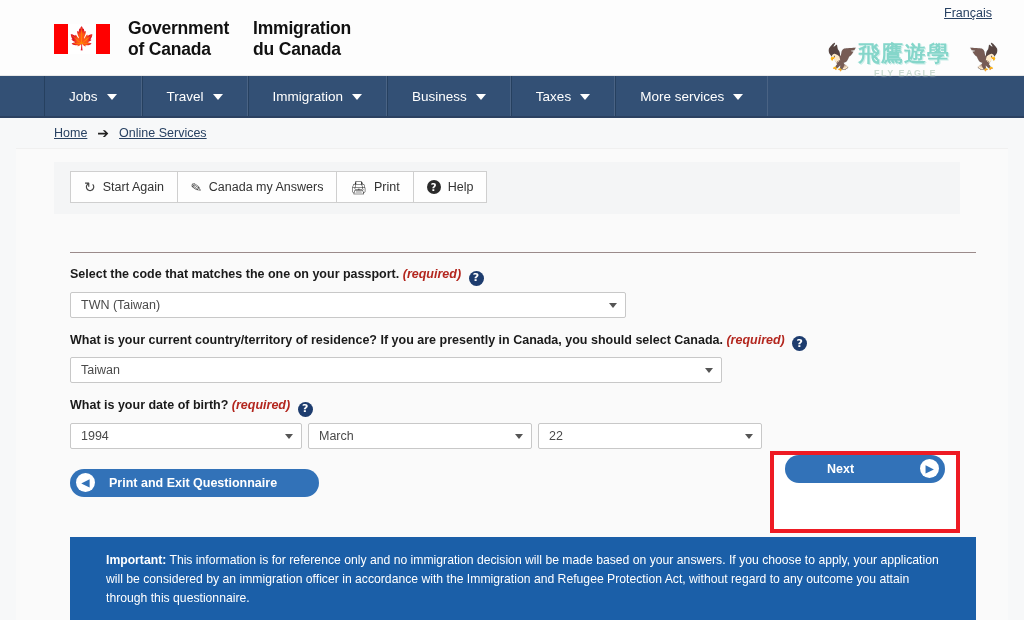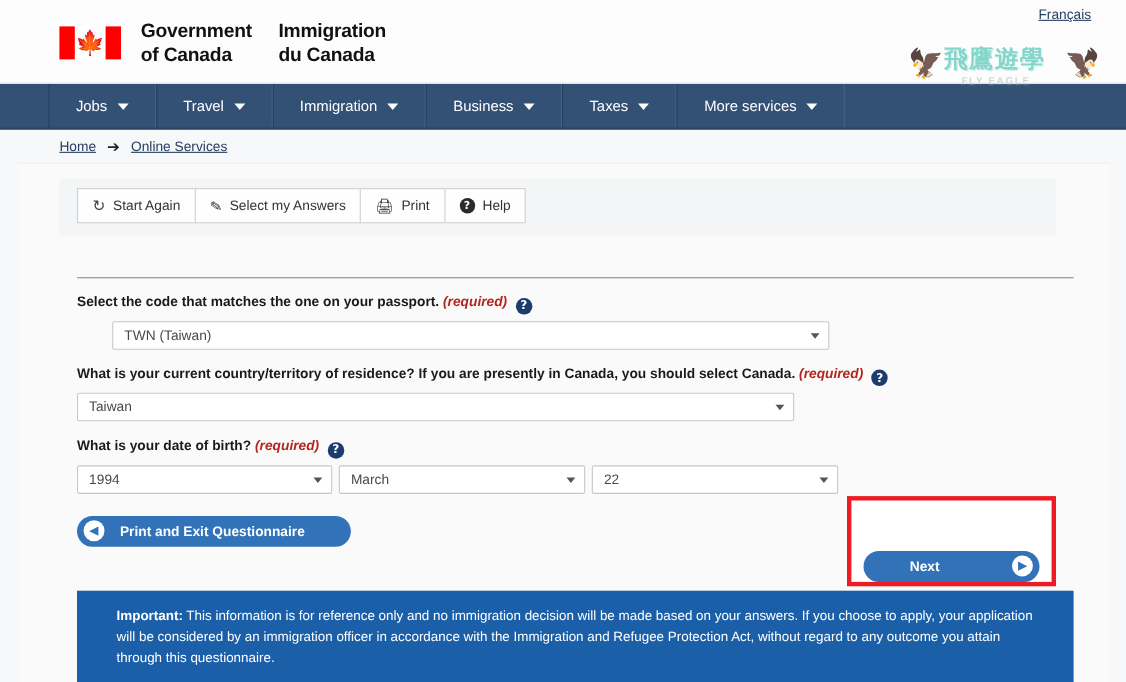--- a/index.html
+++ b/index.html
@@ -224,21 +224,21 @@
     margin-bottom: 14px;
   }
   .select .arrow {
     position: absolute; right: 8px; top: 50%;
     margin-top: -2px;
     width: 0; height: 0;
     border-left: 4px solid transparent;
     border-right: 4px solid transparent;
     border-top: 5px solid #555;
   }
-  .sel-passport { width: 652px; margin-left: 32px; }
+  .sel-passport { width: 556px; }
   .sel-residence { width: 652px; }
   .dob-row { display: flex; gap: 6px; }
   .sel-year  { width: 232px; }
   .sel-month { width: 224px; }
   .sel-day   { width: 224px; }
 
   
   .actions { position: relative; height: 50px; margin-top: 6px; }
   .pill {
     display: inline-flex; align-items: center;
@@ -260,21 +260,21 @@
     background: #ffffff; color: #3272b8;
     display: inline-flex; align-items: center; justify-content: center;
     font-size: 10px; line-height: 1;
     flex: none;
   }
   .next-wrap {
     position: absolute; right: -6px; top: -18px;
     width: 190px; height: 82px;
     border: 4px solid #ee1b24;
     background: #ffffff;
-    display: flex; align-items: flex-end; justify-content: center;
+    display: flex; align-items: flex-start; justify-content: center;
   }
 
   
   .notice {
     margin-top: 18px;
     background: #1b5fa8;
     color: #ffffff;
     padding: 14px 36px 16px 36px;
     font-size: 12.2px;
     line-height: 1.55;
@@ -351,21 +351,21 @@
 <div class="page">
 
   <div class="toolbar-panel">
     <div class="btn-group">
       <div class="tb-btn">
         <span class="ic ic-restart">↻</span>
         <span>Start Again</span>
       </div>
       <div class="tb-btn">
         <span class="ic ic-pencil">✎</span>
-        <span>Select my Answers</span>
+        <span>Canada my Answers</span>
       </div>
       <div class="tb-btn">
         <span class="ic ic-print">🖨</span>
         <span>Print</span>
       </div>
       <div class="tb-btn">
         <span class="ic-help-dark">?</span>
         <span>Help</span>
       </div>
     </div>

